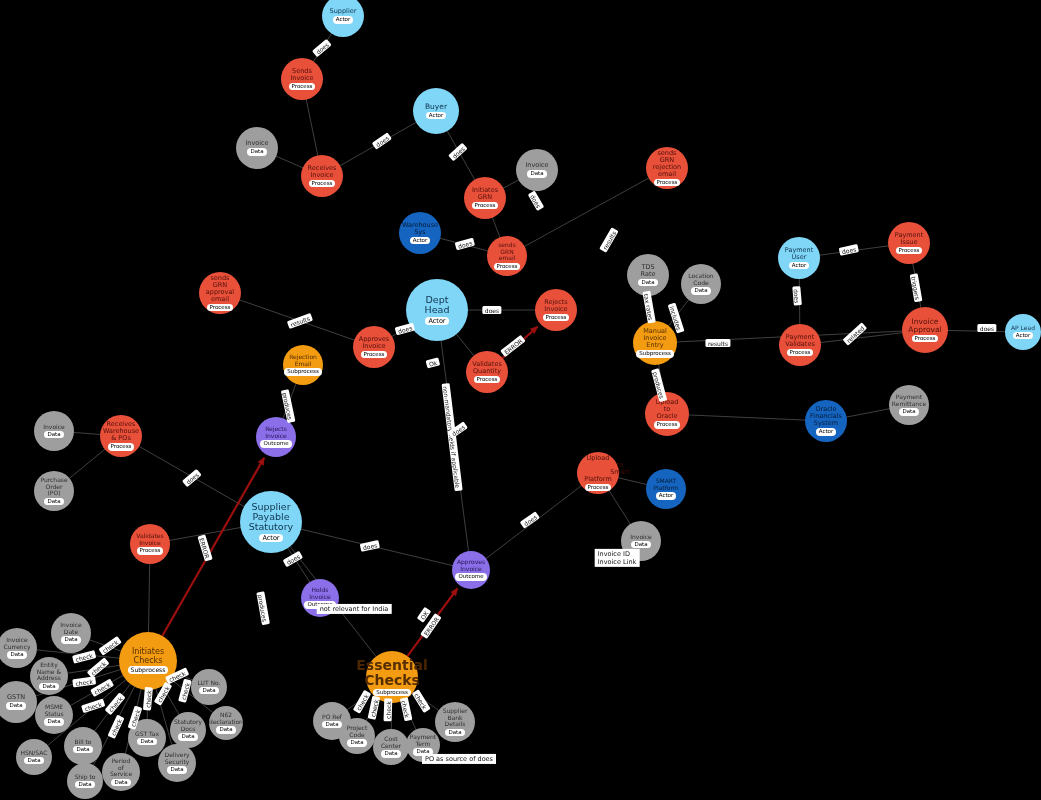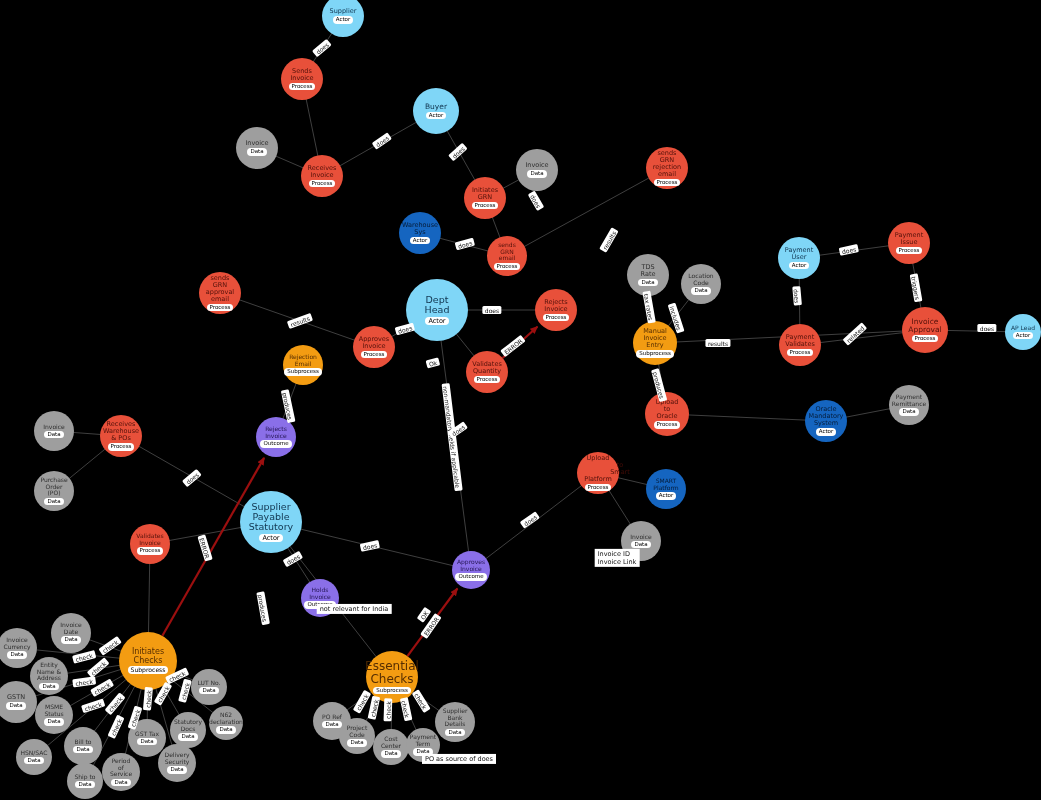--- a/index.html
+++ b/index.html
@@ -294,21 +294,21 @@
       <div style="font-size: 6.5px;">
         <span style="display: block;">Upload</span>
         <span style="display: block;">to</span>
         <span style="display: block;">Oracle</span>
       </div>
       <span class="pill" style="font-size: 5.5px;">Process</span>
     </div>
     <div class="node t-system_actor" style="left: 805px; top: 400px; width: 42px; height: 42px; background: rgb(21, 101, 192);">
       <div style="font-size: 6.5px;">
         <span style="display: block;">Oracle</span>
-        <span style="display: block;">Mandatory</span>
+        <span style="display: block;">Financials</span>
         <span style="display: block;">System</span>
       </div>
       <span class="pill" style="font-size: 5.5px;">Actor</span>
     </div>
     <div class="node t-data" style="left: 889px; top: 385px; width: 40px; height: 40px; background: rgb(158, 158, 158);">
       <div style="font-size: 6px;">
         <span style="display: block;">Payment</span>
         <span style="display: block;">Remittance</span>
       </div>
       <span class="pill" style="font-size: 5.5px;">Data</span>
@@ -364,21 +364,21 @@
       <span class="pill" style="font-size: 5.5px;">Outcome</span>
     </div>
     <div class="node t-subprocess" style="left: 119px; top: 632px; width: 58px; height: 58px; background: rgb(243, 156, 18);">
       <div style="font-size: 8px;">
         <span style="display: block;">Initiates</span>
         <span style="display: block;">Checks</span>
       </div>
       <span class="pill" style="font-size: 6.09px;">Subprocess</span>
     </div>
     <div class="node t-subprocess" style="left: 366px; top: 651px; width: 52px; height: 52px; background: rgb(243, 156, 18);">
-      <div style="font-size: 12px;">
+      <div style="font-size: 14px; font-weight: bold;">
         <span style="display: block;">Essential</span>
         <span style="display: block;">Checks</span>
       </div>
       <span class="pill" style="font-size: 5.5px;">Subprocess</span>
     </div>
     <div class="node t-data" style="left: -3px; top: 628px; width: 40px; height: 40px; background: rgb(158, 158, 158);">
       <div style="font-size: 6px;">
         <span style="display: block;">Invoice</span>
         <span style="display: block;">Currency</span>
       </div>

